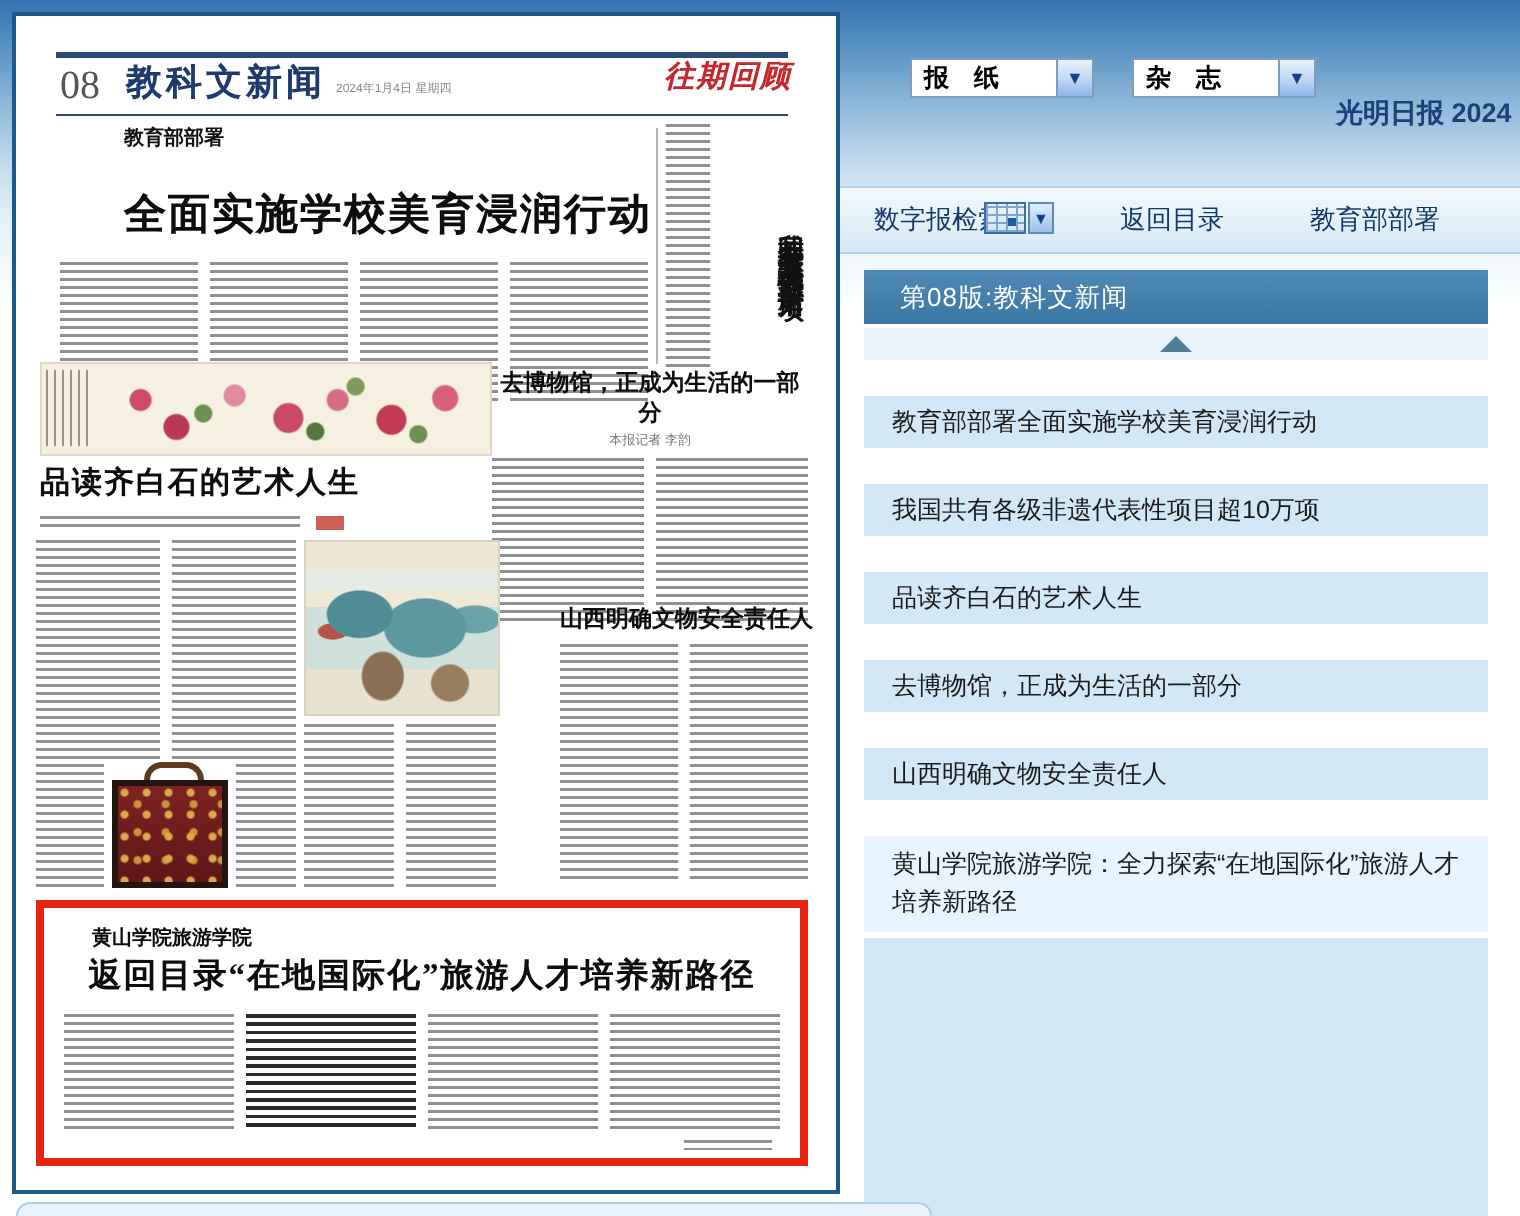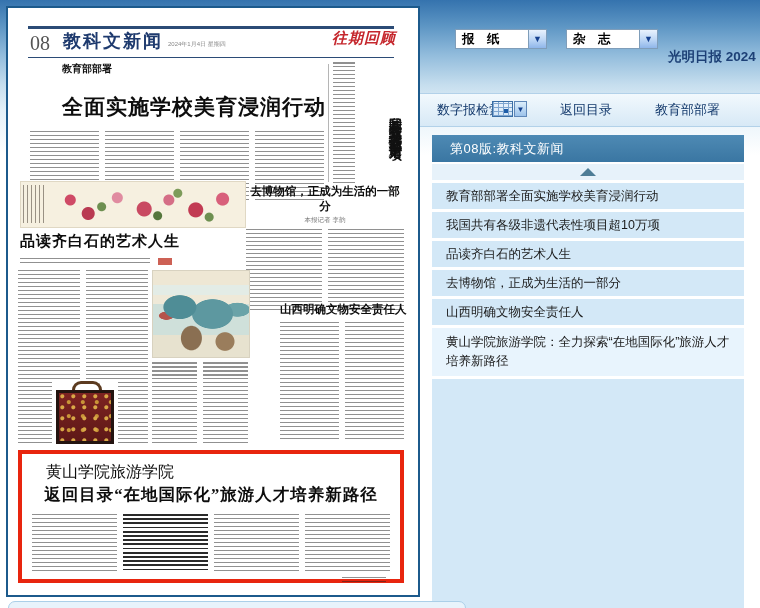--- a/index.html
+++ b/index.html
@@ -29,21 +29,21 @@
       linear-gradient(#eaf3fc,#d3e6f7);}
   #calendar-dot{position:absolute;right:4px;bottom:3px;width:4px;height:4px;background:#1d5da8;}
   #calendar-dd{width:13px;height:16px;box-sizing:border-box;border:1px solid #5f87b8;display:flex;align-items:center;justify-content:center;
     background:linear-gradient(180deg,#dceefb,#9cc2ea);font-size:8px;color:#14418f;cursor:pointer;}
   
   #article-list{left:432px;top:135px;width:312px;height:473px;display:flex;flex-direction:column;}
   #list-header{height:27px;line-height:27px;padding-left:18px;color:#fff;font-size:13px;letter-spacing:.5px;
     background:linear-gradient(180deg,#4e8ab4,#3a76a2);}
   #arrow-band{height:16px;margin-top:2px;background:#e7f2fa;display:flex;align-items:center;justify-content:center;cursor:pointer;}
   .tri-up{width:0;height:0;border-left:8px solid transparent;border-right:8px solid transparent;border-bottom:8px solid #4e7d96;}
-  .list-row{background:#d3e8f7;margin-top:3px;padding:0 14px;font-size:12.5px;color:#1a1a1a;
+  .list-row{background:#d3e8f7;margin-top:18px;padding:0 14px;font-size:12.5px;color:#1a1a1a;
     line-height:26px;height:26px;white-space:nowrap;overflow:hidden;cursor:pointer;}
   .list-row.selected{background:#e8f4fd;height:auto;line-height:19px;padding-top:5px;padding-bottom:5px;white-space:normal;}
   #list-filler{flex:1;margin-top:3px;background:#d3e8f7;}
   
   #viewer{left:6px;top:6px;width:410px;height:587px;border:2px solid #1c5a8c;background:#fff;}
   #page{position:absolute;left:10px;top:10px;width:386px;height:563px;background:#fff;}
   .serif{font-family:"Liberation Serif",serif;}
   .rule{background:#2b4b76;}
   
   .f{background-image:repeating-linear-gradient(180deg,rgba(35,35,35,.5) 0 1.5px,transparent 1.5px 4px);}
@@ -196,21 +196,21 @@
 
       <div class="abs" style="left:262px;top:284px;width:124px;">
         <div class="serif" style="font-size:11.5px;font-weight:bold;color:#0d0d0d;white-space:nowrap;">山西明确文物安全责任人</div>
         <div class="cols" style="margin-top:5px;height:120px;">
           <div class="f"></div>
             <div class="f"></div>
         </div>
       </div>
 
       <div id="red-article" class="abs">
-        <div style="margin:8px 0 0 24px;font-size:16px;font-weight:normal;color:#0d0d0d;">黄山学院旅游学院</div>
+        <div style="margin:8px 0 0 24px;font-size:10px;font-weight:bold;color:#0d0d0d;">黄山学院旅游学院</div>
         <div class="serif" style="text-align:center;font-size:16.5px;font-weight:bold;color:#0d0d0d;letter-spacing:1px;margin-top:1px;">返回目录“在地国际化”旅游人才培养新路径</div>
         <div class="cols" style="margin:8px 10px 0 10px;height:58px;">
           <div class="f"></div>
             <div class="fb"></div>
             <div class="f"></div>
             <div class="f"></div>
         </div>
         <div class="f" style="margin:5px 14px 0 auto;width:44px;height:5px;"></div>
       </div>
 

